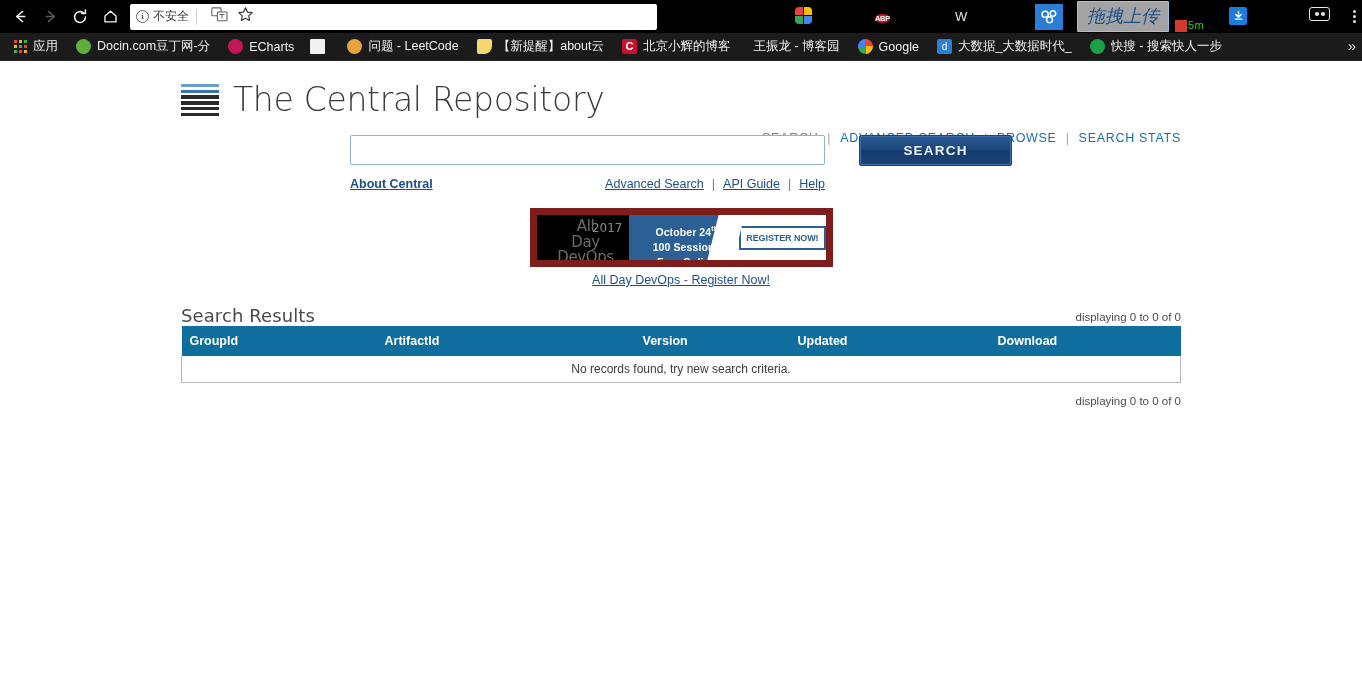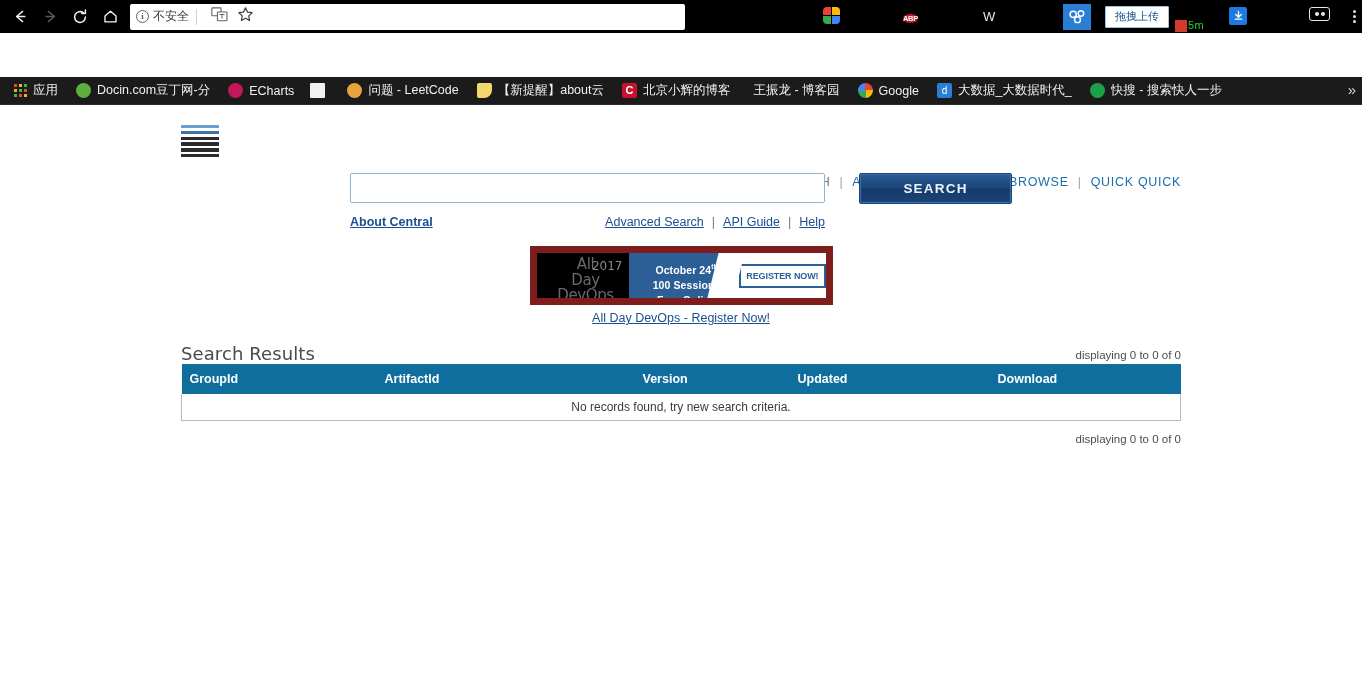--- a/index.html
+++ b/index.html
@@ -68,24 +68,24 @@
 
   .ext-abp {
     width:17px; height:17px; border-radius:50%; background:#c5122e;
     color:#fff; font-size:7.5px; font-weight:bold; text-align:center;
     line-height:17px; letter-spacing:-0.3px;
   }
 
   .ext-w { width:20px; height:14px; color:#e8e8e8; font-size:13px; line-height:14px; }
 
   .tooltip-box {
-    background:#ffffff; color:#1a4f8a;
+    background:#a3a3a3; color:#1a4f8a;
     border:1px solid #9cc4e4;
-    font-size:11px; padding:2px 9px 3px 9px; white-space:nowrap;
-    position:relative; z-index:4; border-radius:1px;
+    font-size:18px; padding:2px 9px 3px 9px; white-space:nowrap;
+    position:relative; z-index:4; border-radius:1px;font-style:italic;
   }
   .cloud-badge {
     width:28px; height:26px; background:#2a7fd4;
     display:flex; align-items:center; justify-content:center;
   }
   .cloud-badge svg { display:block; }
 
   .ext-blue-dl {
     width:18px; height:18px; background:#1d7ae0; border-radius:2px;
     display:flex; align-items:center; justify-content:center;
@@ -111,21 +111,20 @@
   }
 
   
   .bm-row {
     height:28px; width:100%;
     background:#1b1b1b;
     display:flex; align-items:center;
     padding-left:5px;
     position:relative;
     border-bottom:1px solid #2a2a2a;
-    margin-top:44px;
   }
   .bm {
     display:flex; align-items:center; gap:6px;
     padding:0 9px; height:24px;
     color:#f0f0f0; font-size:12.5px; white-space:nowrap;
     max-width:170px; overflow:hidden;
   }
   .bm-label { overflow:hidden; text-overflow:clip; }
   .bm-ico { width:15px; height:15px; flex:none; display:block; border-radius:2px; }
   .apps-grid {
@@ -433,30 +432,31 @@
     <div class="site-header">
       <div class="brand">
         <span class="brand-logo">
           <i style="background:#6a9fd0"></i>
           <i style="background:#3b73ad"></i>
           <i style="background:#2b2b2b"></i>
           <i style="background:#2b2b2b"></i>
           <i style="background:#2b2b2b"></i>
           <i style="background:#2b2b2b"></i>
         </span>
+        <span class="brand-title">The Central Repository</span>
       </div>
 
       <div class="topnav">
         <span class="current">SEARCH</span>
         <span class="pipe">|</span>
         <a href="#">ADVANCED SEARCH</a>
         <span class="pipe">|</span>
         <a href="#">BROWSE</a>
         <span class="pipe">|</span>
-        <a href="#">QUICK QUICK</a>
+        <a href="#">SEARCH STATS</a>
       </div>
     </div>
 
     <div class="search-area">
       <div class="search-row">
         <input class="search-input" type="text" placeholder="" value="" style="">
         <div class="search-btn">SEARCH</div>
       </div>
 
       <div class="sublinks">

